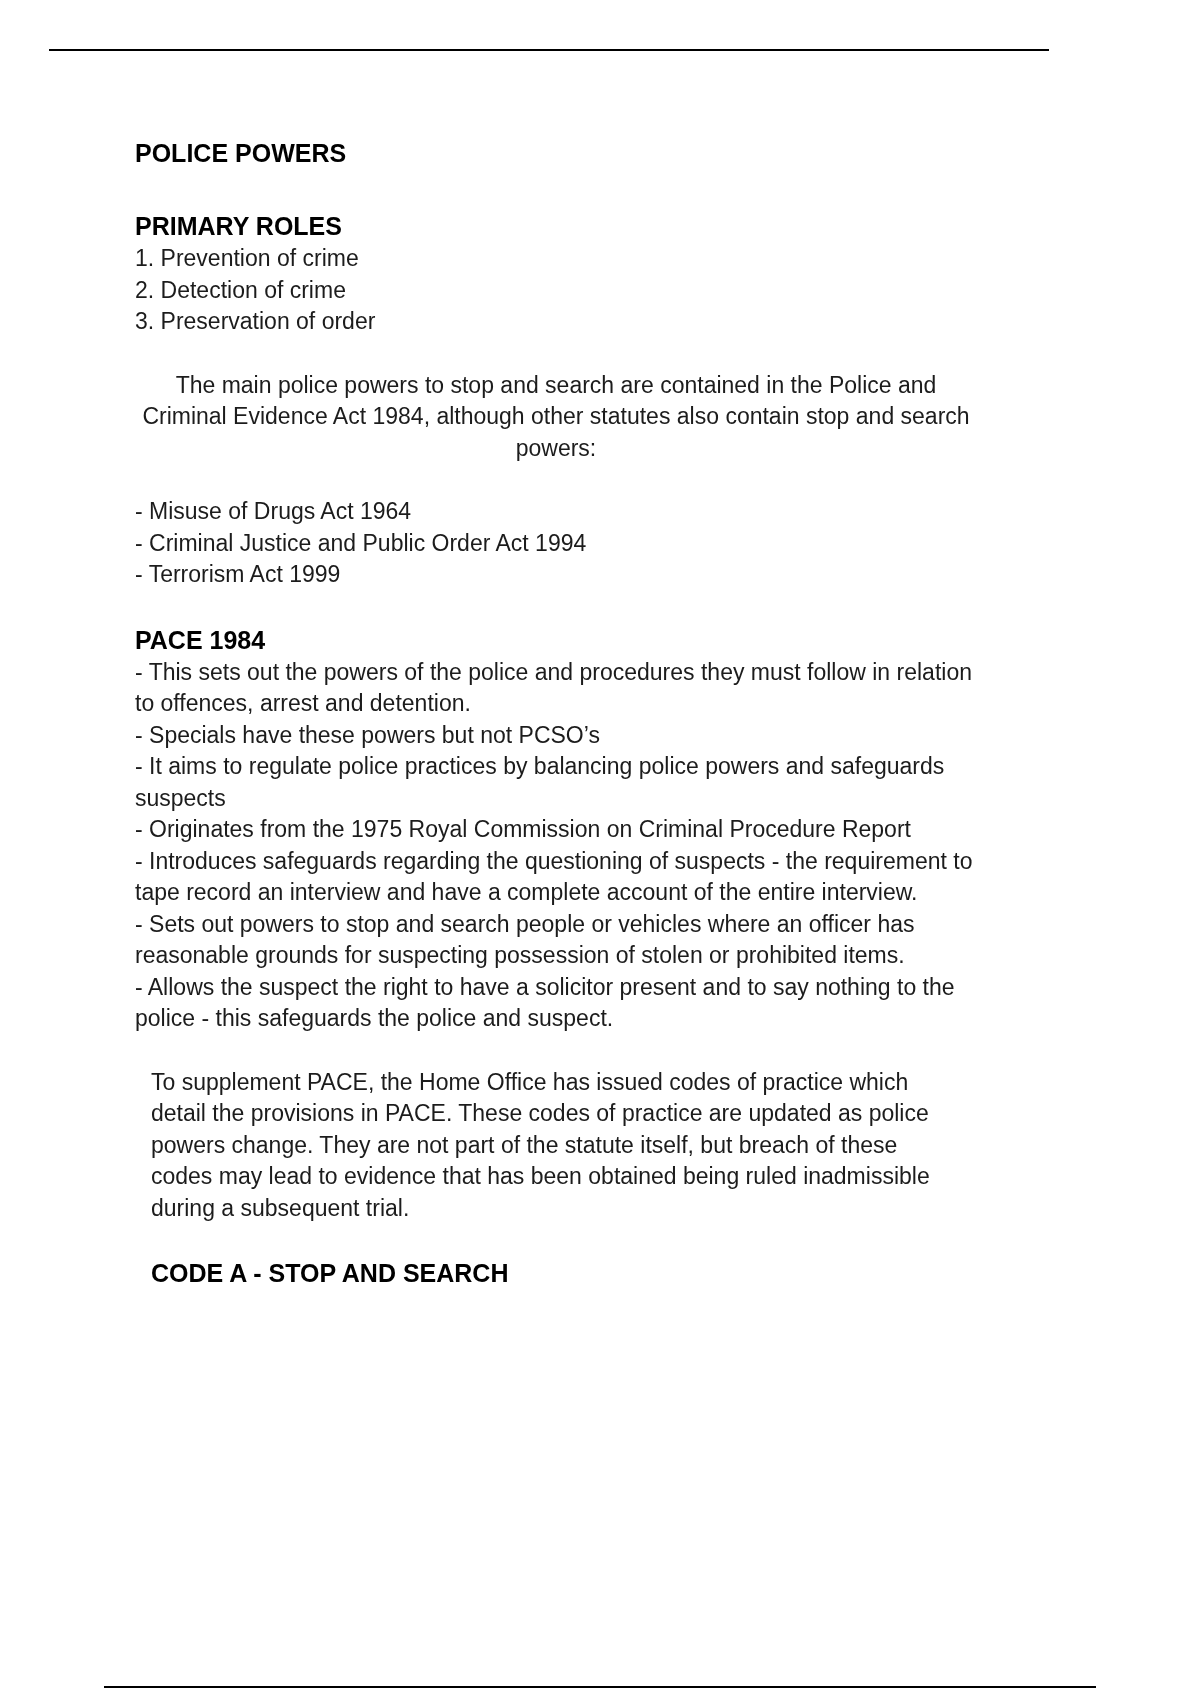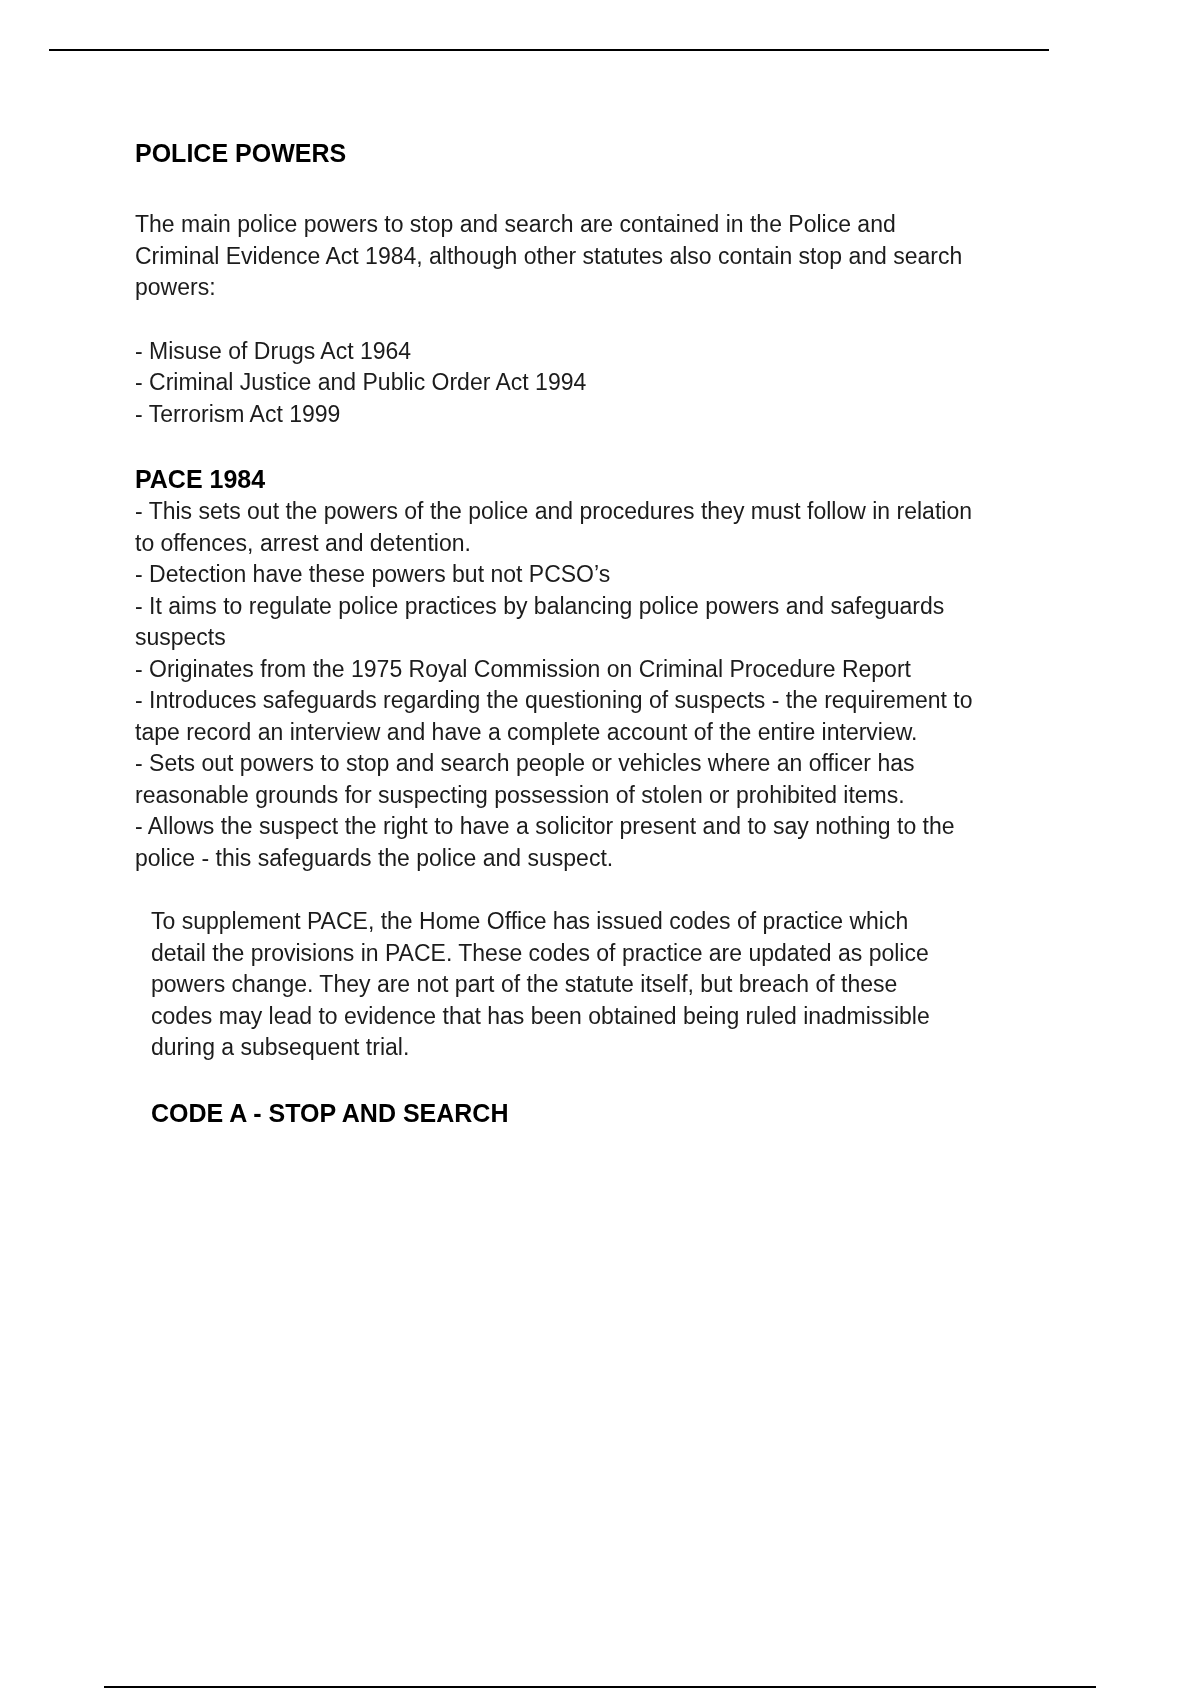--- a/index.html
+++ b/index.html
@@ -55,52 +55,59 @@
     font-weight: 700;
     color: #000000;
     line-height: 34px;
     margin: 0;
   }
   .block {
     margin: 0 0 32px 0;
   }
   .para {
     margin: 0 0 32px 0;
+    text-align: center;
   }
   .line {
     margin: 0;
   }
   .last-heading {
     margin: 16px;
   }
 </style>
 </head>
 <body>
 
 <div class="page">
 
   <div class="rule rule-top"></div>
 
   <div class="content">
 
     <h1 class="doc-title">POLICE POWERS</h1>
 
+    <section class="block">
+      <h2 class="heading">PRIMARY ROLES</h2>
+      <div class="line">1. Prevention of crime</div>
+      <div class="line">2. Detection of crime</div>
+      <div class="line">3. Preservation of order</div>
+    </section>
 
     <p class="para">The main police powers to stop and search are contained in the Police and Criminal Evidence Act 1984, although other statutes also contain stop and search powers:</p>
 
     <section class="block">
       <div class="line">- Misuse of Drugs Act 1964</div>
       <div class="line">- Criminal Justice and Public Order Act 1994</div>
       <div class="line">- Terrorism Act 1999</div>
     </section>
 
     <section class="block">
       <h2 class="heading">PACE 1984</h2>
       <div class="line">- This sets out the powers of the police and procedures they must follow in relation to offences, arrest and detention.</div>
-      <div class="line">- Detection have these powers but not PCSO’s</div>
+      <div class="line">- Specials have these powers but not PCSO’s</div>
       <div class="line">- It aims to regulate police practices by balancing police powers and safeguards suspects</div>
       <div class="line">- Originates from the 1975 Royal Commission on Criminal Procedure Report</div>
       <div class="line">- Introduces safeguards regarding the questioning of suspects - the requirement to tape record an interview and have a complete account of the entire interview.</div>
       <div class="line">- Sets out powers to stop and search people or vehicles where an officer has reasonable grounds for suspecting possession of stolen or prohibited items.</div>
       <div class="line">- Allows the suspect the right to have a solicitor present and to say nothing to the police - this safeguards the police and suspect.</div>
     </section>
 
     <section class="block">
       <p class="line" style="margin:16px">To supplement PACE, the Home Office has issued codes of practice which detail the provisions in PACE. These codes of practice are updated as police powers change. They are not part of the statute itself, but breach of these codes may lead to evidence that has been obtained being ruled inadmissible during a subsequent trial.</p>
     </section>

